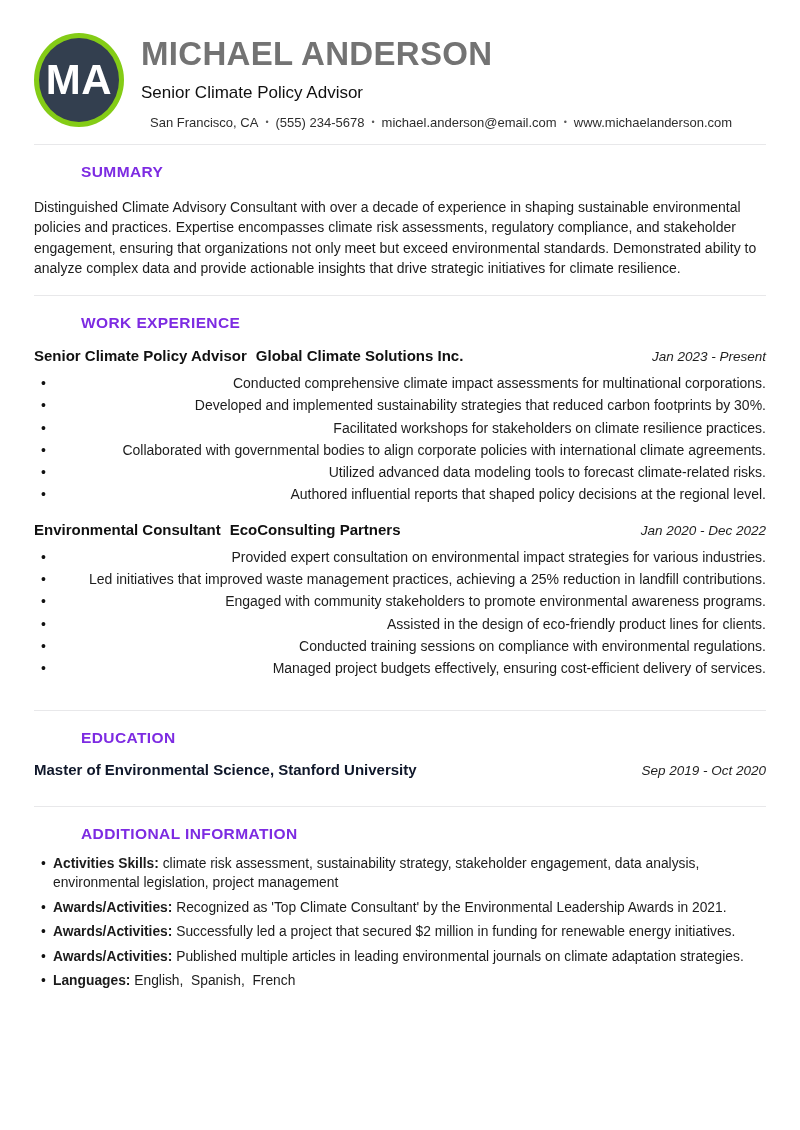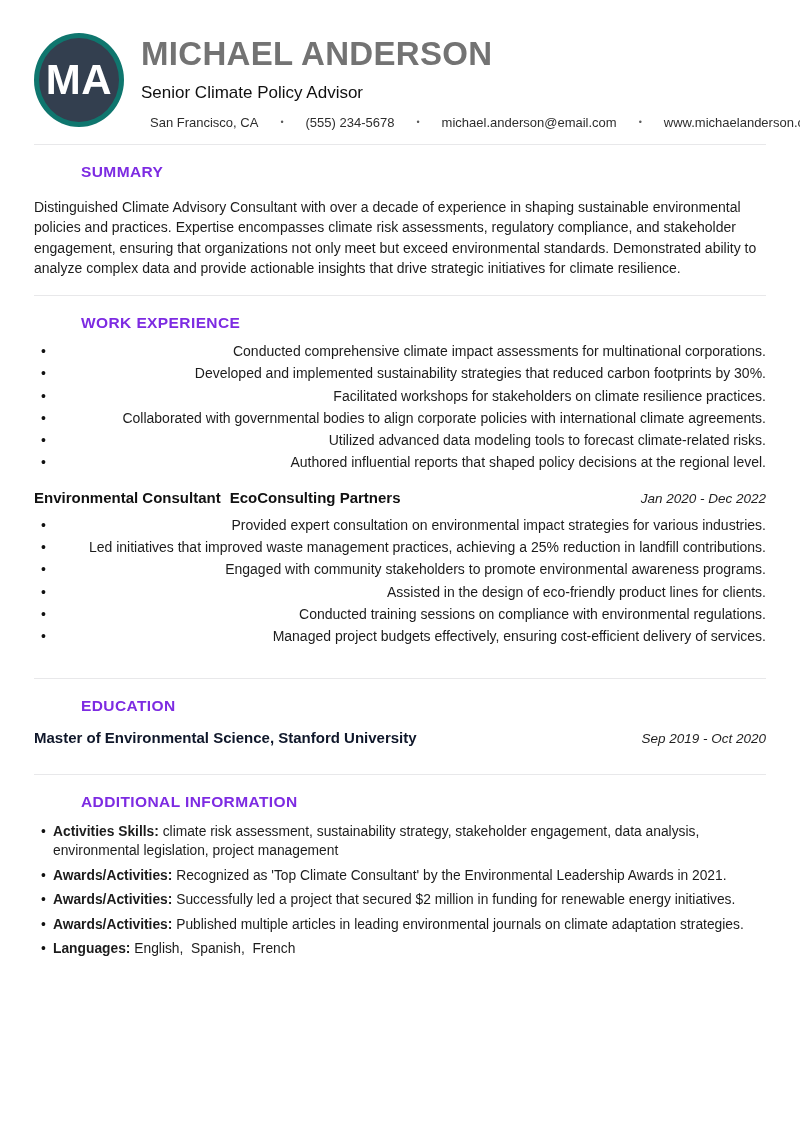--- a/index.html
+++ b/index.html
@@ -12,32 +12,32 @@
     overflow: hidden;
   }
   .page { padding: 0 34px; }
 
   
   .header { display: flex; align-items: flex-start; padding-top: 33px; }
   .avatar {
     width: 90px; height: 94px; flex: 0 0 auto;
     border-radius: 50%;
     background: #333f4f;
-    border: 5px solid #0f766e;
+    border: 5px solid #84cc16;
     display: flex; align-items: center; justify-content: center;
     color: #ffffff; font-size: 42px; font-weight: 600; letter-spacing: 0.5px;
   }
   .header-info { margin-left: 17px; padding-top: 2px; min-width: 0; flex: 1; }
   .name {
     font-size: 33px; font-weight: 700; line-height: 1.15;
     color: #737373; letter-spacing: 0.3px;
   }
   .role { font-size: 17px; color: #101010; margin-top: 10px; }
   .contact {
-    display: flex; align-items: center; gap: 22px;
+    display: flex; align-items: center; gap: 7px;
     margin-top: 12px; margin-left: 9px;
     font-size: 13px; color: #2d2d2d; white-space: nowrap;
   }
   .contact .sep { color: #5a5a5a; font-size: 9px; }
 
   .divider { height: 1px; background: #e8e8ea; border: none; margin: 0; }
   .divider.after-header { margin-top: 14px; }
   .divider.after-summary { margin-top: 16px; }
   .divider.after-work { margin-top: 30px; }
   .divider.after-education { margin-top: 28px; }
@@ -97,20 +97,26 @@
   <div class="section">
     <div class="section-heading">SUMMARY</div>
     <div class="summary-text">Distinguished Climate Advisory Consultant with over a decade of experience in shaping sustainable environmental policies and practices. Expertise encompasses climate risk assessments, regulatory compliance, and stakeholder engagement, ensuring that organizations not only meet but exceed environmental standards. Demonstrated ability to analyze complex data and provide actionable insights that drive strategic initiatives for climate resilience.</div>
   </div>
 
   <hr class="divider after-summary">
 
   <div class="section">
     <div class="section-heading">WORK EXPERIENCE</div>
 
+    <div class="job-header">
+      <div class="job-title-group">
+        <span>Senior Climate Policy Advisor</span><span class="company">Global Climate Solutions Inc.</span>
+      </div>
+      <div class="dates">Jan 2023 - Present</div>
+    </div>
     <ul class="bullets">
       <li>
           <span class="dot-col">•</span>
           <span class="btext">Conducted comprehensive climate impact assessments for multinational corporations.</span>
         </li>
       <li>
           <span class="dot-col">•</span>
           <span class="btext">Developed and implemented sustainability strategies that reduced carbon footprints by 30%.</span>
         </li>
       <li>

